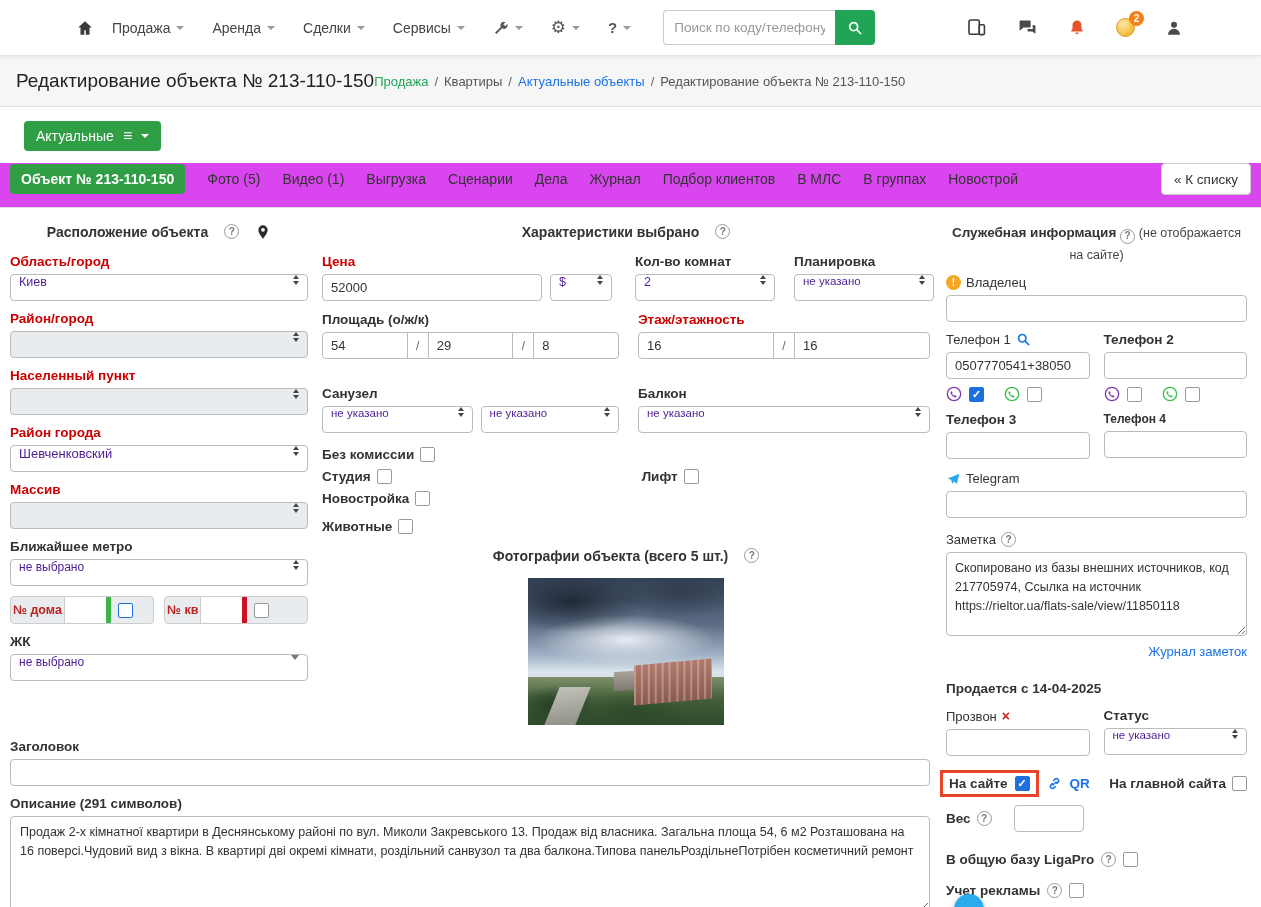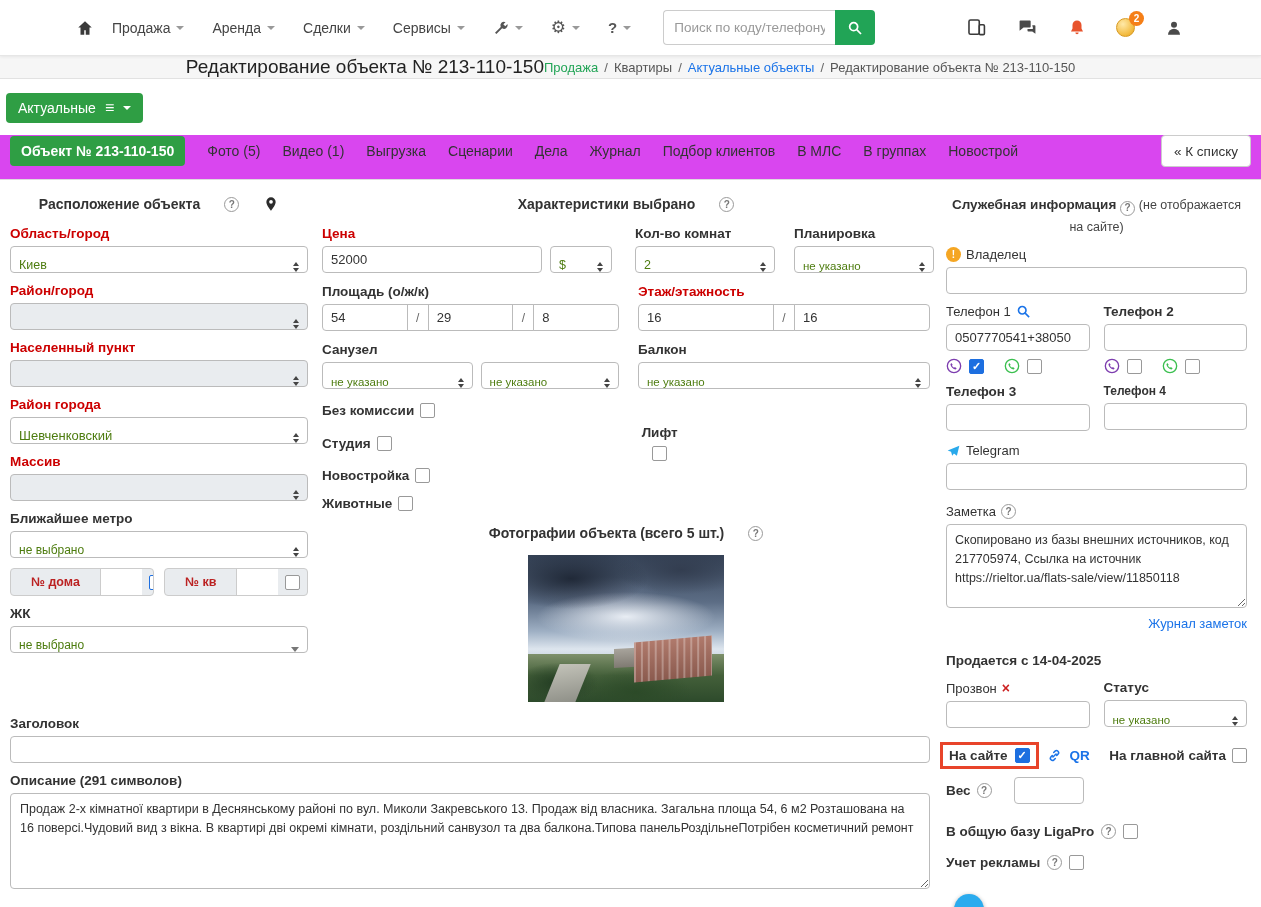--- a/index.html
+++ b/index.html
@@ -30,58 +30,58 @@
                        display:flex; align-items:center; justify-content:center; cursor:pointer; }
   .nav-right { margin-left:auto; display:flex; align-items:center; gap:30px; padding-right:62px; }
   .nav-ico { cursor:pointer; position:relative; display:flex; }
   .coin { width:19px; height:19px; border-radius:50%;
           background:radial-gradient(circle at 35% 30%, #ffe9a8, #f2b93c 70%, #d89a22);
           border:1px solid #d89a22; position:relative; }
   .coin-badge { position:absolute; top:-7px; right:-9px; background:#f57f17; color:#fff;
                 border-radius:50%; min-width:15px; height:15px; font-size:10px; font-weight:bold;
                 display:flex; align-items:center; justify-content:center; padding:0 2px; }
   
-  .title-band { background:#f6f6f6; border-bottom:1px solid #e2e2e2; padding:0 16px;
-                display:flex; align-items:center; justify-content:center; }
+  .title-band { background:#f6f6f6; border-bottom:1px solid #e2e2e2; padding:14px 16px;
+                display:flex; align-items:center; justify-content:flex-start; }
   .page-title { font-size:19px; font-weight:400; color:#222; margin:0; }
   .crumbs { font-size:13px; display:flex; align-items:center; flex-wrap:nowrap; white-space:nowrap; }
   .crumbs .sep::before { content:"/"; color:#666; margin:0 6px; }
   .crumb-green { color:#21a456; text-decoration:none; cursor:pointer; }
   .crumb-blue { color:#1a73e8; text-decoration:none; cursor:pointer; }
   .crumb-plain { color:#555; }
   
-  .toolbar-row { padding:14px 6px 12px; background:#fff; }
+  .toolbar-row { padding:14px 24px 12px; background:#fff; }
   .btn-actual { background:#2f9e44; color:#fff; border:none; border-radius:4px; height:30px;
                 padding:0 12px; font-size:14px; display:inline-flex; align-items:center; gap:9px;
                 cursor:pointer; font-family:inherit; }
   .btn-actual .burger::before { content:"≡"; font-size:16px; }
   .tabbar { display:flex; align-items:center; gap:22px; padding:0 10px 12px; border-bottom:1px solid #ddd; background:#d946ef; }
   .tab { font-size:14px; color:#333; cursor:pointer; white-space:nowrap; text-decoration:none; }
   .tab.active { background:#2f9e44; color:#fff; padding:7px 11px; border-radius:4px; font-weight:bold; }
   .btn-back { margin-left:auto; border:1px solid #ccc; background:#fff; border-radius:4px; height:32px;
               padding:0 12px; font-size:13.5px; color:#333; cursor:pointer; font-family:inherit; white-space:nowrap; }
   
   .content { display:flex; gap:16px; padding:10px 14px 0 10px; }
   .main-col { width:920px; flex-shrink:0; }
   .top-row { display:flex; gap:14px; }
   .loc-col { width:298px; flex-shrink:0; }
   .char-col { flex:1; min-width:0; }
   .service-col { flex:1; min-width:0; }
-  .sec-head { display:flex; justify-content:center; align-items:flex-end; gap:24px;
+  .sec-head { display:flex; justify-content:center; align-items:flex-start; gap:16px;
               font-weight:bold; font-size:14px; margin:6px 0 14px; }
   
   .fld { margin-bottom:10px; }
   .fld > label { display:block; font-weight:bold; font-size:13.5px; margin-bottom:5px; color:#333; }
   label.req { color:#c00; }
   .lbl-row { display:flex; align-items:center; gap:5px; }
   .tin { height:27px; border:1px solid #bbb; border-radius:4px; padding:0 8px; font-size:13px;
          width:100%; font-family:inherit; color:#333; outline:none; background:#fff; }
   .select { height:27px; border:1px solid #bbb; border-radius:4px; background:#fff;
-            display:flex; align-items:flex-end; justify-content:space-between;
-            padding:0 8px; font-size:12.5px; cursor:pointer; color:#4d7c0f; }
+            display:flex; align-items:flex-start; justify-content:space-between;
+            padding:0 8px; font-size:12.5px; cursor:pointer; color:#4c1d95; }
   .select.disabled { background:#e9ecef; }
   .arrows { display:flex; flex-direction:column; gap:2px; }
   .arrows i { display:block; width:0; height:0; border-left:3.5px solid transparent; border-right:3.5px solid transparent; }
   .arrows .up { border-bottom:4px solid #444; }
   .arrows .dn { border-top:4px solid #444; }
   .dn-only { width:0; height:0; border-left:4px solid transparent; border-right:4px solid transparent; border-top:5px solid #777; }
   
   .cb { appearance:none; -webkit-appearance:none; width:15px; height:15px; border:1px solid #999;
         border-radius:2px; background:#fff; position:relative; cursor:pointer; margin:0; flex-shrink:0; }
   .cb:checked { background:#1d6fe0; border-color:#1d6fe0; }
@@ -91,21 +91,21 @@
           display:inline-flex; align-items:center; justify-content:center; font-size:10px; font-weight:bold;
           cursor:pointer; flex-shrink:0; background:#fff; }
   .help::before { content:"?"; }
   .warn { width:15px; height:15px; border-radius:50%; background:#f5a623; color:#fff;
           display:inline-flex; align-items:center; justify-content:center; font-size:10px; font-weight:bold; flex-shrink:0; }
   .warn::before { content:"!"; }
   
   .house-row { display:flex; gap:10px; margin-bottom:10px; }
   .hgroup { display:flex; align-items:center; background:#e9ecef; border:1px solid #ccc;
             border-radius:4px; overflow:hidden; height:28px; flex:1; }
-  .hlabel { padding:0 20px; font-size:12.5px; color:#b22; font-weight:bold; white-space:nowrap; }
+  .hlabel { padding:0 2px; font-size:12.5px; color:#b22; font-weight:bold; white-space:nowrap; }
   .hgroup input[type=text] { width:42px; height:100%; border:none; border-left:1px solid #ccc;
             padding:0 4px; font-size:13px; font-family:inherit; outline:none; }
   .stripe { width:5px; align-self:stretch; }
   .stripe.green { background:#3bb54a; }
   .stripe.red { background:#cc1122; }
   .hgroup .cb { margin:0 7px; background:#fff; }
   
   .igroup { display:flex; }
   .igroup .tin { border-radius:0; margin-left:-1px; min-width:0; }
   .igroup .tin:first-child { border-radius:4px 0 0 4px; margin-left:0; }
@@ -116,21 +116,21 @@
   
   .crow { display:flex; gap:19px; margin-bottom:11px; }
   .w290 { width:290px; flex-shrink:0; }
   .w297 { width:297px; flex-shrink:0; }
   .w140 { width:140px; flex-shrink:0; }
   .grow { flex:1; min-width:0; }
   .pg { display:flex; gap:8px; }
   .pg .tin { flex:1; }
   .cur { width:62px; flex-shrink:0; }
   .chk-line { display:flex; align-items:center; gap:6px; margin-bottom:7px; font-weight:bold; font-size:13.5px; }
-  .lift-group { display:flex; align-items:center; gap:6px; margin-left:244px;flex-direction:column; }
+  .lift-group { display:flex; align-items:center; gap:6px; margin-left:244px; }
   .mt12 { margin-top:13px; }
   .photos-head { margin-top:14px; }
   
   .photo { width:196px; height:147px; margin:6px auto 0; position:relative; overflow:hidden; cursor:pointer; background:#6b7a92; }
   .ph-sky { position:absolute; inset:0;
     background:
       radial-gradient(ellipse 60% 32% at 22% 16%, rgba(28,36,50,.9), transparent 65%),
       radial-gradient(ellipse 55% 28% at 78% 10%, rgba(48,58,76,.85), transparent 60%),
       radial-gradient(ellipse 70% 26% at 50% 42%, rgba(238,242,248,.95), transparent 65%),
       radial-gradient(ellipse 50% 22% at 38% 28%, rgba(110,125,150,.7), transparent 60%),
@@ -447,21 +447,21 @@
           <div class="fld w297" style="margin-bottom:0">
             <label>Площадь (о/ж/к)</label>
             <div class="igroup">
               <input class="tin" value="54" style="">
               <span class="addon"></span>
               <input class="tin" value="29" style="">
               <span class="addon"></span>
               <input class="tin" value="8" style="">
             </div>
           </div>
-          <div class="fld grow" style="margin-bottom:0">
+          <div class="fld grow" style="margin-bottom:16px">
             <label class="req">Этаж/этажность</label>
             <div class="igroup">
               <input class="tin" value="16" style="">
               <span class="addon"></span>
               <input class="tin" value="16" style="">
             </div>
           </div>
         </div>
 
         <div class="crow" style="margin-bottom:14px">

